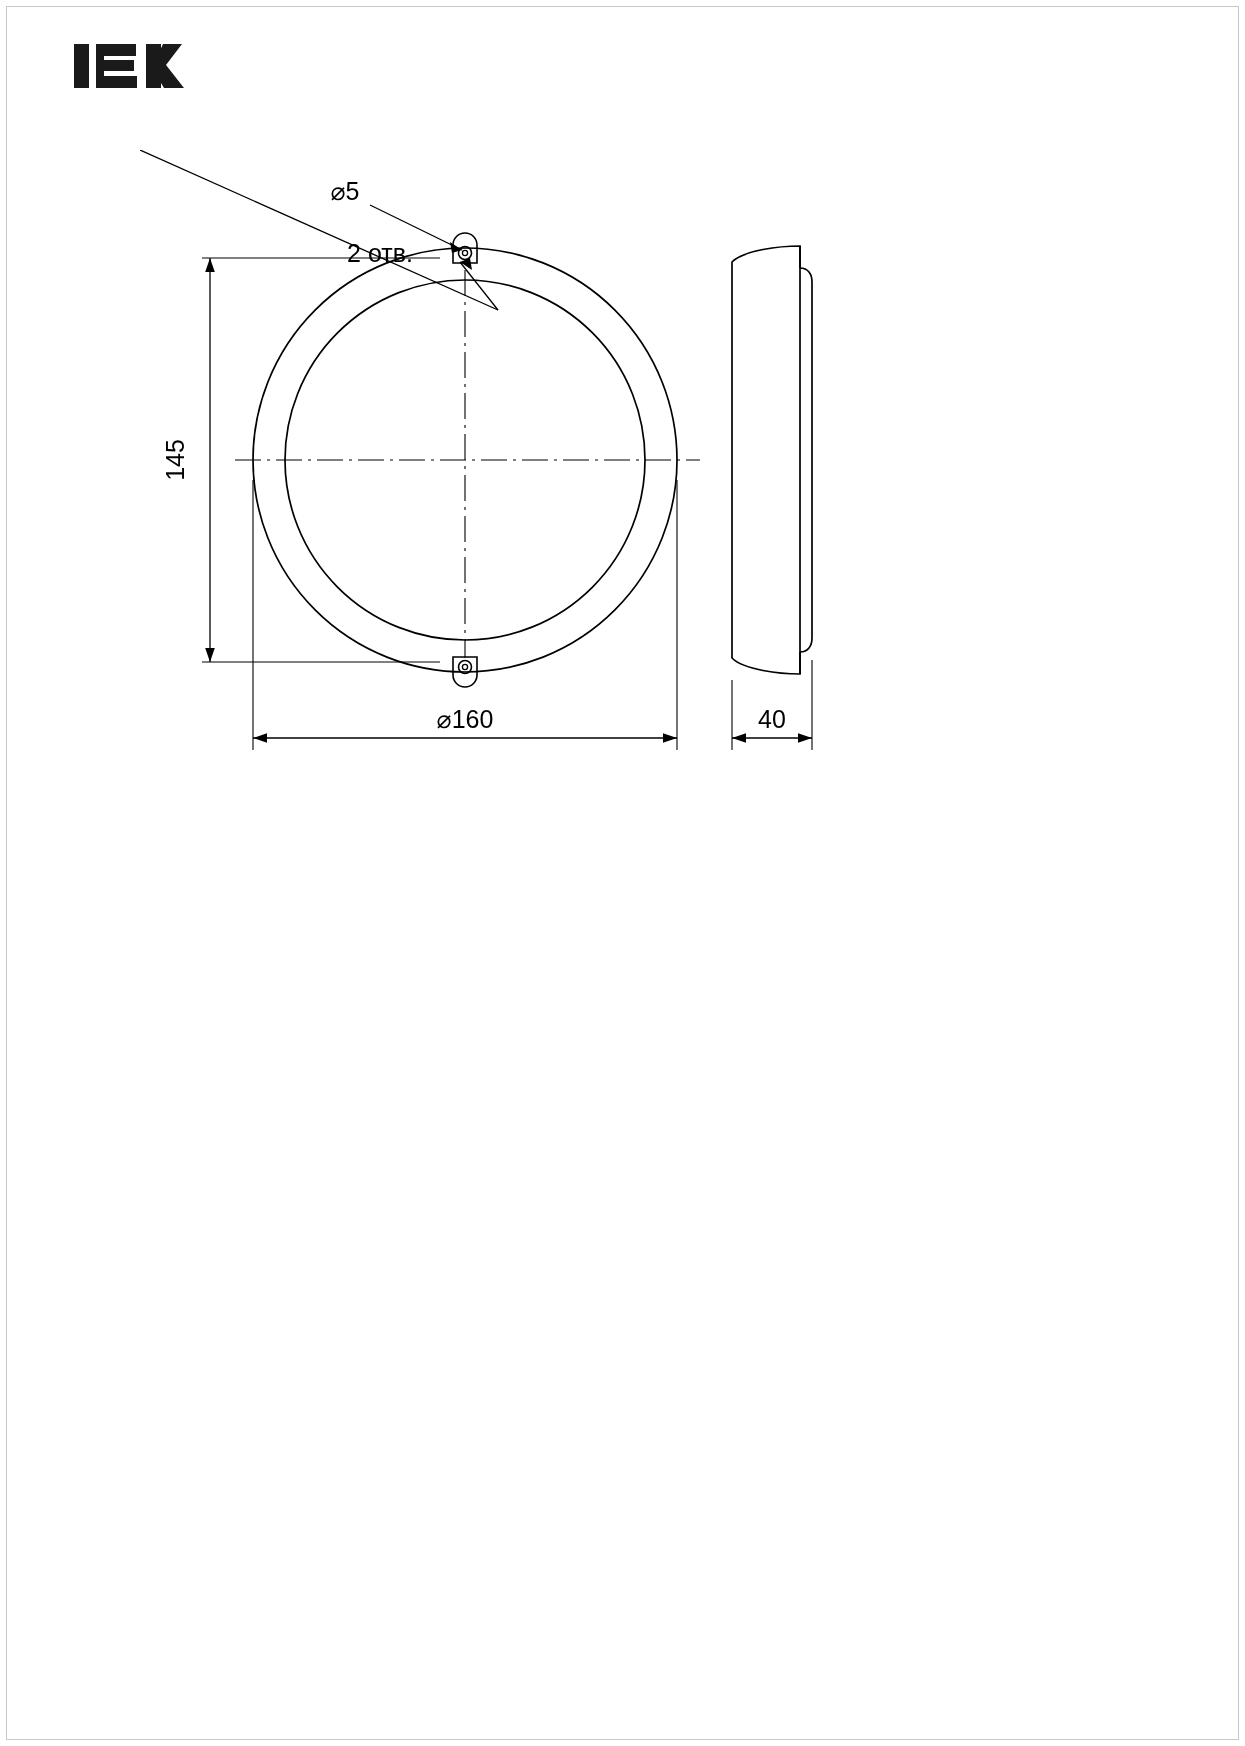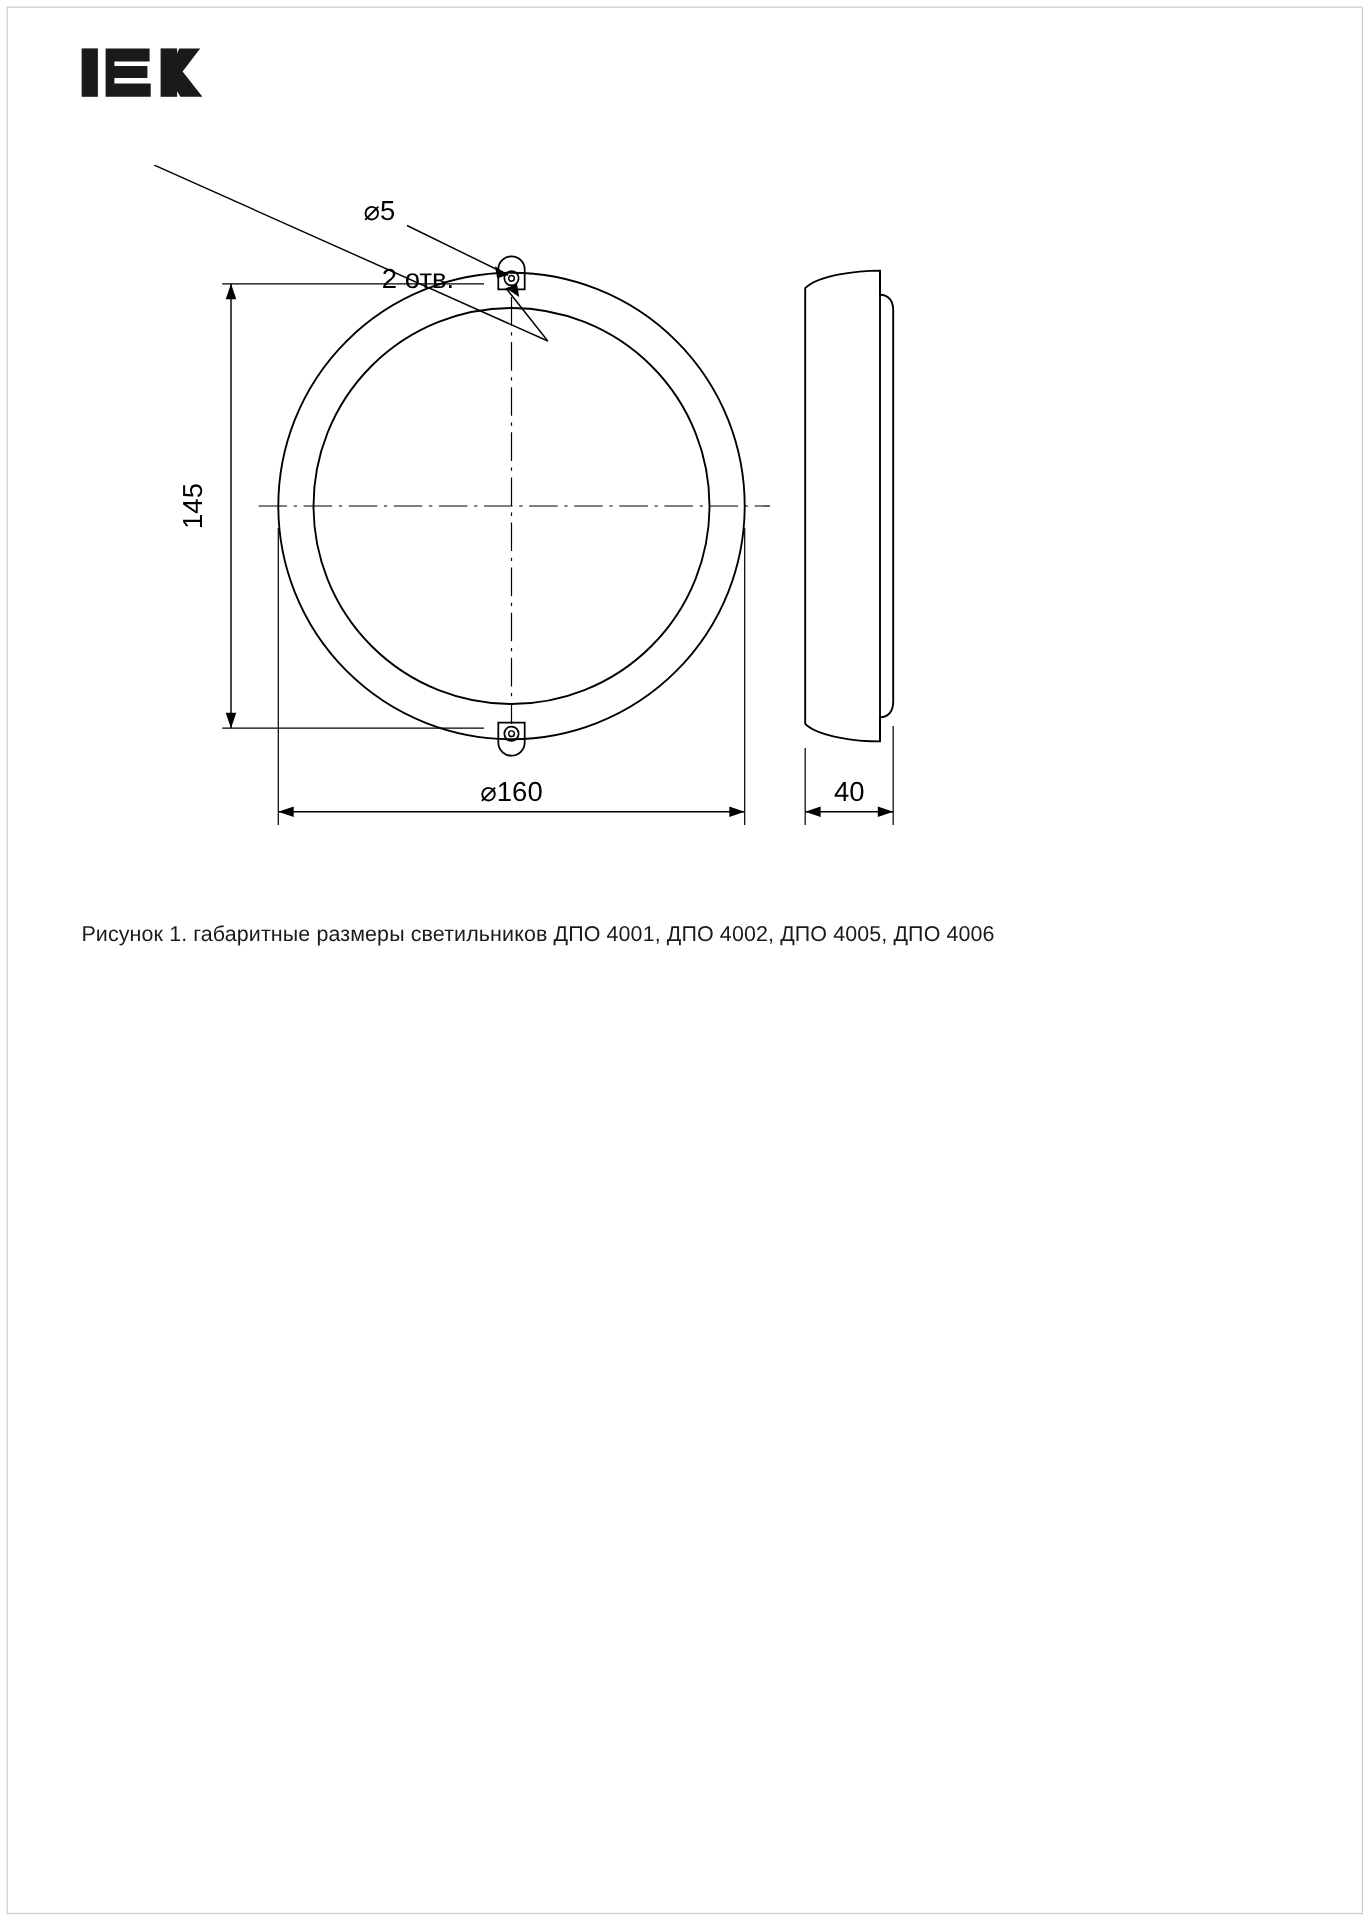--- a/index.html
+++ b/index.html
@@ -170,15 +170,14 @@
       <text class="dim-text" x="240" y="112" text-anchor="middle">2 отв.</text>
 
       <text class="dim-text" x="44" y="310" text-anchor="middle" transform="rotate(-90 44 310)">145</text>
 
       <text class="dim-text" x="325" y="578" text-anchor="middle">⌀160</text>
 
       <text class="dim-text" x="632" y="578" text-anchor="middle">40</text>
     </svg>
   </div>
 
-  <div id="caption">Рисунок 1. габаритные размеры светильников ДПО 4001, ДПО 4002, ДПО 4005, ДПО 4006</div>
 
 </div>
 
 </body></html>

